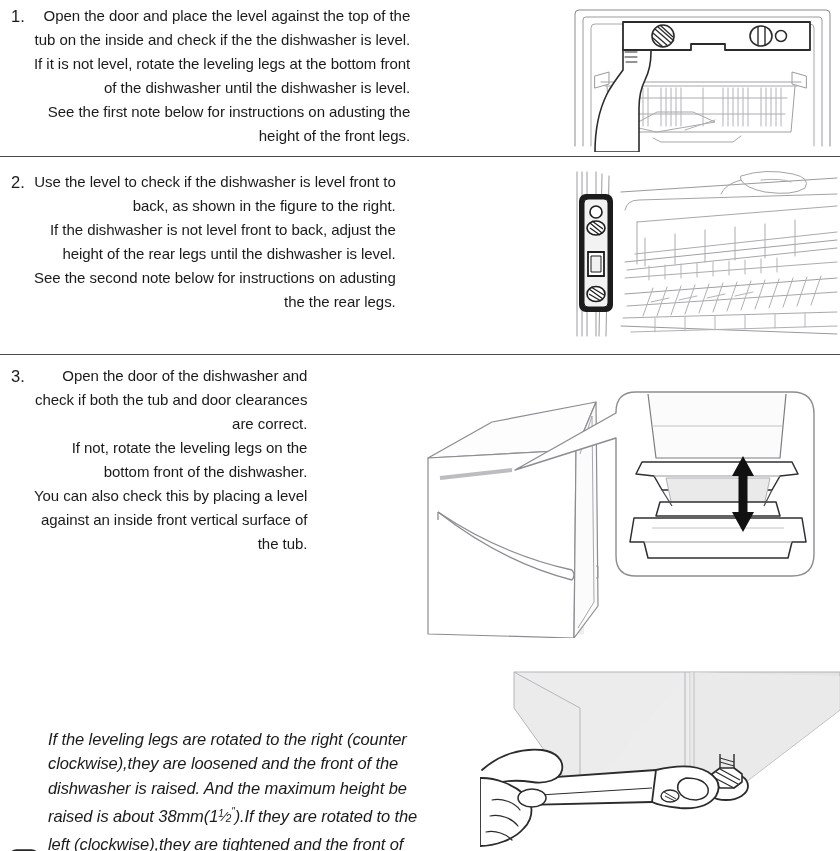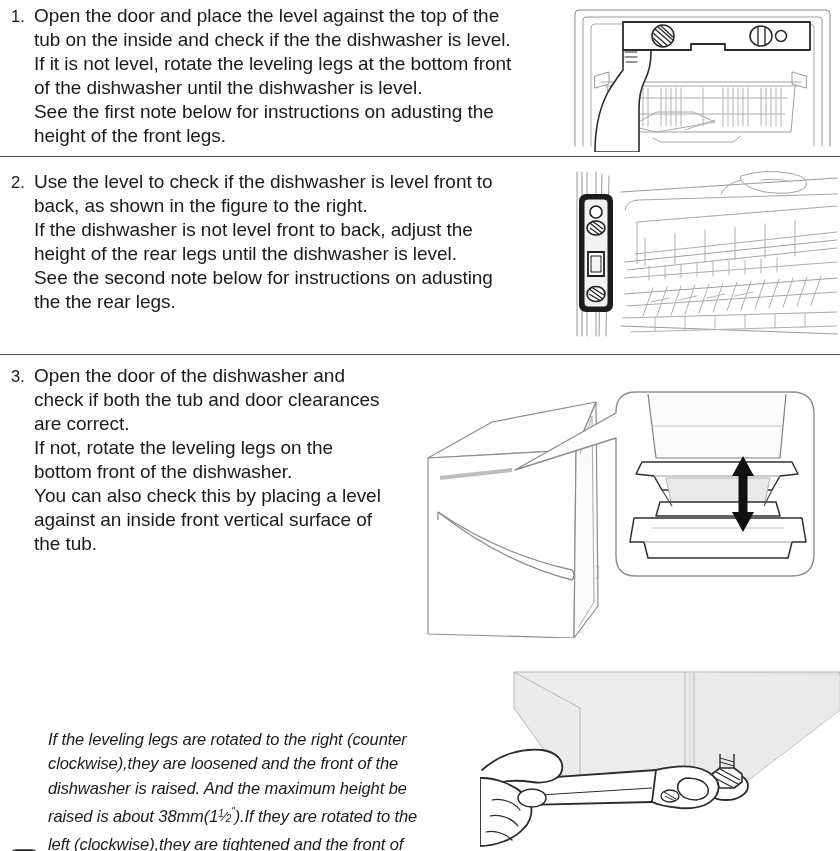--- a/index.html
+++ b/index.html
@@ -32,24 +32,25 @@
     width: 34px;
     flex: 0 0 34px;
     font-size: 16.5px;
     line-height: 24px;
     text-align: left;
     padding-left: 11px;
     box-sizing: border-box;
     letter-spacing: 0px;
   }
   .step-body {
-    font-size: 19px;
+    font-size: 15px;
     line-height: 24px;
     white-space: pre-line;
     letter-spacing: -0.05px;
+    text-align: right;
   }
 
   
   .divider {
     position: absolute;
     left: 0;
     width: 840px;
     height: 0;
     border-top: 1.4px solid #4a4a4a;
   }

